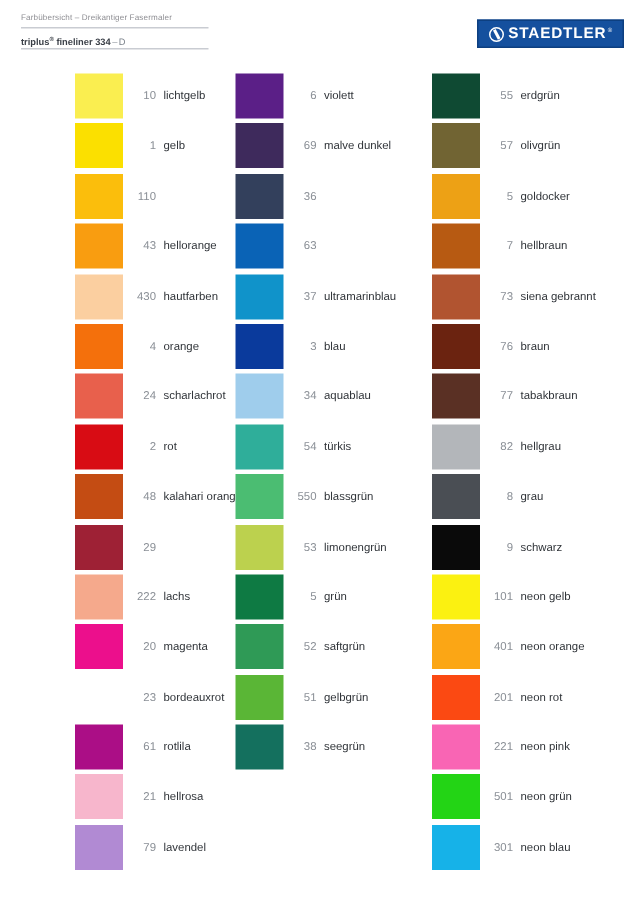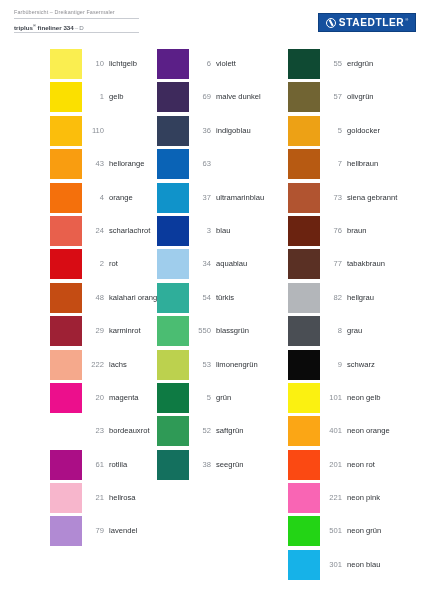--- a/index.html
+++ b/index.html
@@ -200,20 +200,25 @@
       <div class="row">
         <div class="swatch" style="background: rgb(251, 190, 12);"></div>
         <div class="num">110</div>
       </div>
       <div class="row">
         <div class="swatch" style="background: rgb(249, 157, 16);"></div>
         <div class="num">43</div>
         <div class="name">hellorange</div>
       </div>
       <div class="row">
+        <div class="swatch" style="background: rgb(251, 207, 160);"></div>
+        <div class="num">430</div>
+        <div class="name">hautfarben</div>
+      </div>
+      <div class="row">
         <div class="swatch" style="background: rgb(244, 112, 12);"></div>
         <div class="num">4</div>
         <div class="name">orange</div>
       </div>
       <div class="row">
         <div class="swatch" style="background: rgb(232, 96, 76);"></div>
         <div class="num">24</div>
         <div class="name">scharlachrot</div>
       </div>
       <div class="row">
@@ -222,21 +227,20 @@
         <div class="name">rot</div>
       </div>
       <div class="row">
         <div class="swatch" style="background: rgb(196, 76, 19);"></div>
         <div class="num">48</div>
         <div class="name">kalahari orange</div>
       </div>
       <div class="row">
         <div class="swatch" style="background: rgb(158, 33, 53);"></div>
         <div class="num">29</div>
-        <div class="name">karminrot</div>
       </div>
       <div class="row">
         <div class="swatch" style="background: rgb(245, 169, 140);"></div>
         <div class="num">222</div>
         <div class="name">lachs</div>
       </div>
       <div class="row">
         <div class="swatch" style="background: rgb(236, 15, 140);"></div>
         <div class="num">20</div>
         <div class="name">magenta</div>
@@ -269,21 +273,20 @@
         <div class="name">violett</div>
       </div>
       <div class="row">
         <div class="swatch" style="background: rgb(62, 42, 92);"></div>
         <div class="num">69</div>
         <div class="name">malve dunkel</div>
       </div>
       <div class="row">
         <div class="swatch" style="background: rgb(51, 64, 92);"></div>
         <div class="num">36</div>
-        <div class="name">indigoblau</div>
       </div>
       <div class="row">
         <div class="swatch" style="background: rgb(10, 99, 182);"></div>
         <div class="num">63</div>
       </div>
       <div class="row">
         <div class="swatch" style="background: rgb(16, 147, 202);"></div>
         <div class="num">37</div>
         <div class="name">ultramarinblau</div>
       </div>
@@ -316,20 +319,25 @@
         <div class="swatch" style="background: rgb(14, 122, 67);"></div>
         <div class="num">5</div>
         <div class="name">grün</div>
       </div>
       <div class="row">
         <div class="swatch" style="background: rgb(47, 154, 86);"></div>
         <div class="num">52</div>
         <div class="name">saftgrün</div>
       </div>
       <div class="row">
+        <div class="swatch" style="background: rgb(90, 182, 54);"></div>
+        <div class="num">51</div>
+        <div class="name">gelbgrün</div>
+      </div>
+      <div class="row">
         <div class="swatch" style="background: rgb(20, 112, 94);"></div>
         <div class="num">38</div>
         <div class="name">seegrün</div>
       </div>
     </div>
   <div class="col col-2">
       <div class="row">
         <div class="swatch" style="background: rgb(15, 74, 51);"></div>
         <div class="num">55</div>
         <div class="name">erdgrün</div>

